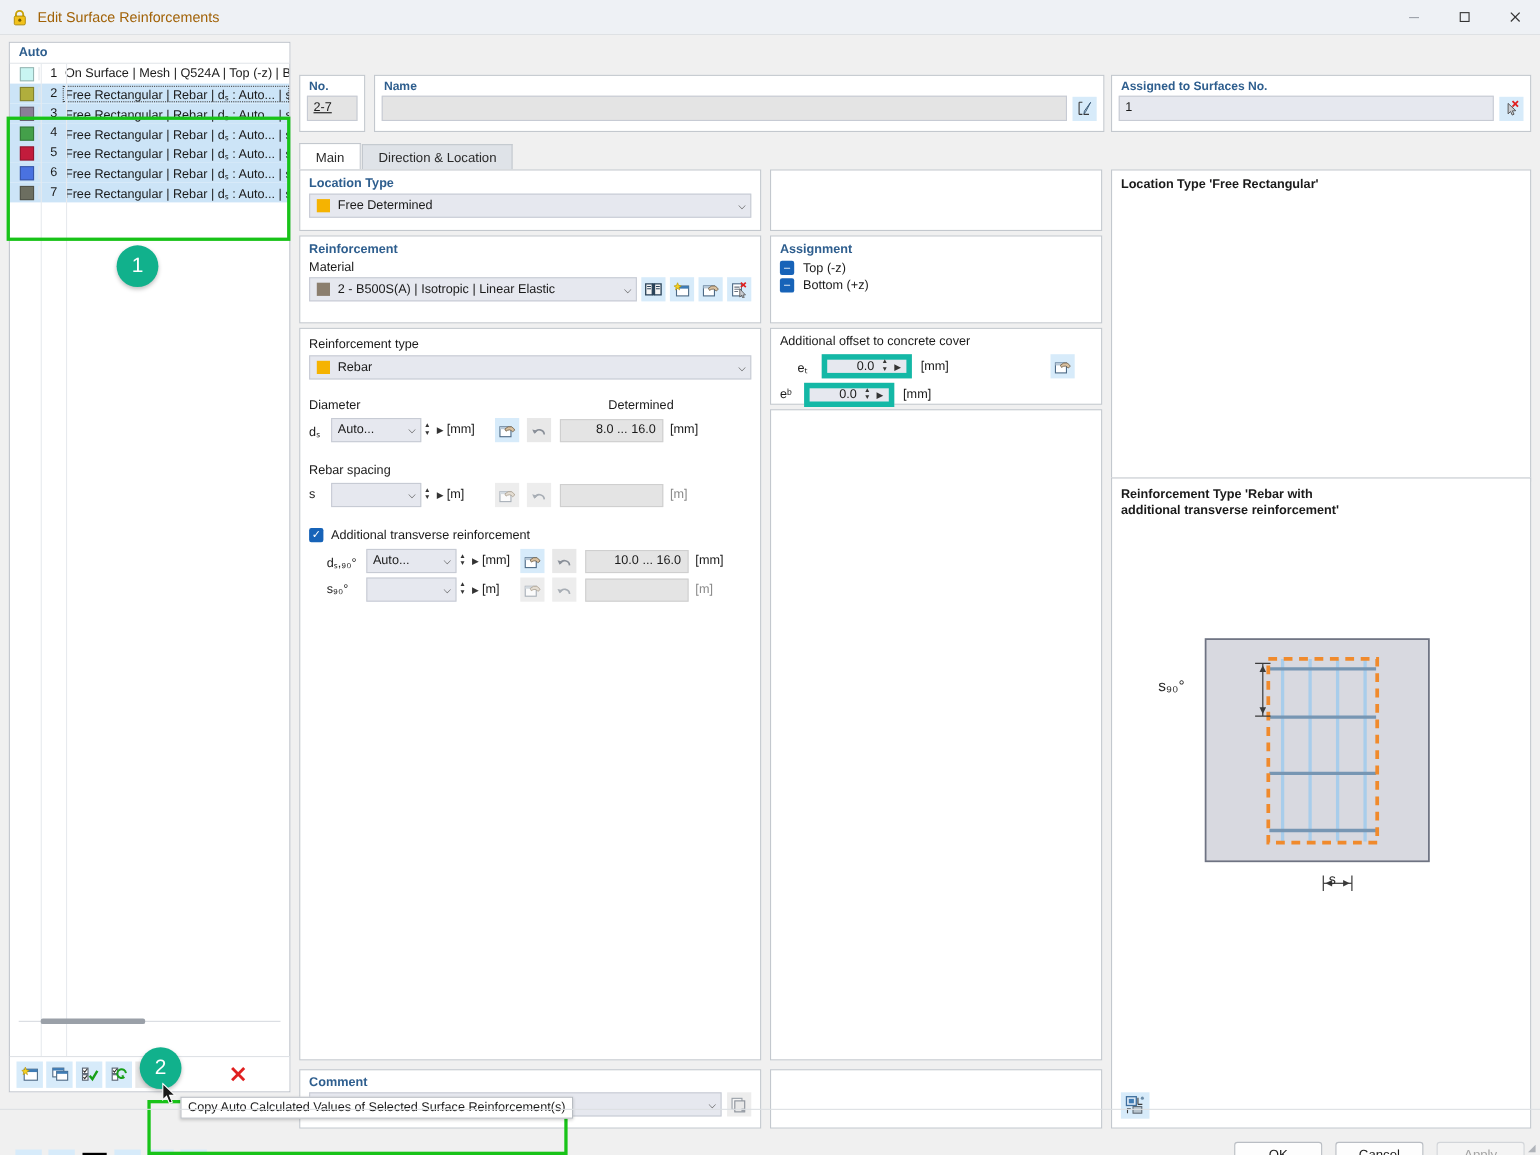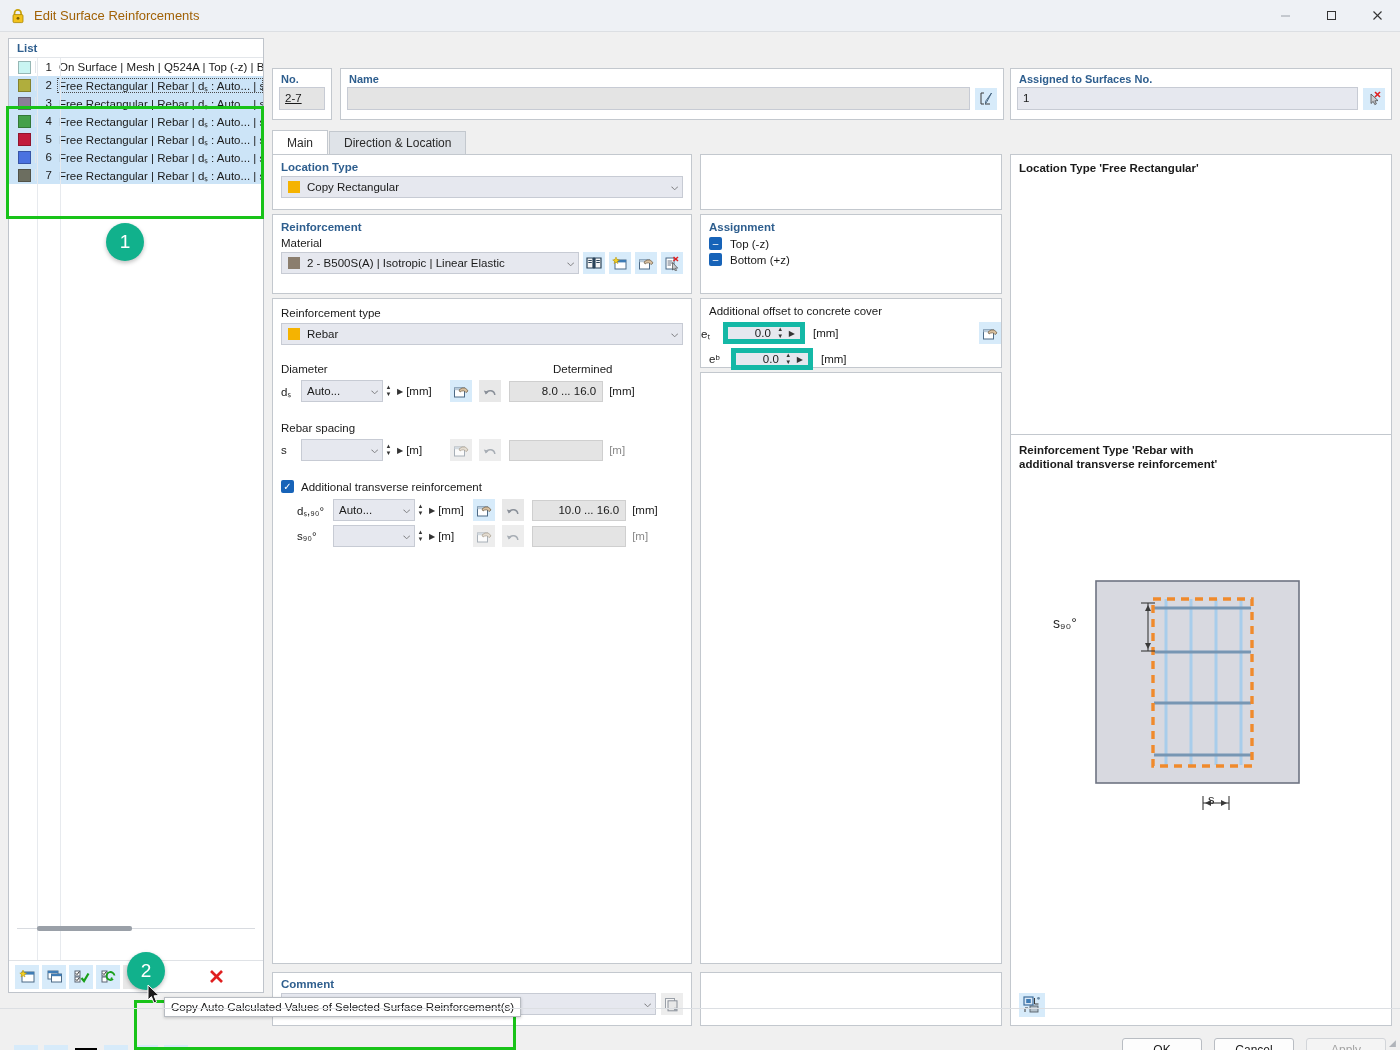--- a/index.html
+++ b/index.html
@@ -254,21 +254,21 @@
             <line x1="1.5" y1="1.5" x2="9.5" y2="9.5" stroke="#333" stroke-width="1.1"></line>
             <line x1="9.5" y1="1.5" x2="1.5" y2="9.5" stroke="#333" stroke-width="1.1"></line>
           </svg>
       </span>
     </span>
   </div>
 
   <div class="body">
 
     <div class="list-panel">
-      <div class="list-header">List</div>
+      <div class="list-header">Auto</div>
       <div class="list-body">
         <div class="list-cols"></div>
         <div class="list-cols2"></div>
 
         <div class="lrow">
           <span class="swatch" style="background:#c9f5f2"></span>
           <span class="num">1</span>
           <span class="desc">On Surface | Mesh | Q524A | Top (-z) | Bott</span>
         </div>
         <div class="lrow sel focused">
@@ -442,21 +442,21 @@
 
     <div class="tabs">
       <div class="tab active">Main</div>
       <div class="tab">Direction &amp; Location</div>
     </div>
 
     <div class="panel" style="left:272px;top:122px;width:420px;height:56px;">
       <div class="sec-title" style="padding:6px 8px 3px 8px;">Location Type</div>
       <div class="combo" style="margin:0 8px;">
         <span class="cswatch" style="background:#f5b301"></span>
-        <span class="ctext">Copy Rectangular</span>
+        <span class="ctext">Free Determined</span>
         <span class="chev">⌵</span>
       </div>
     </div>
 
     <div class="panel" style="left:272px;top:182px;width:420px;height:80px;">
       <div class="sec-title" style="padding:6px 8px 4px 8px;">Reinforcement</div>
       <div class="lbl" style="padding:0 8px 3px 8px;">Material</div>
       <div style="display:flex;align-items:center;margin:0 8px;gap:4px;">
         <div class="combo" style="flex:1 1 auto;">
           <span class="cswatch" style="background:#8b7e6e"></span>
@@ -665,21 +665,21 @@
         <span class="lbl">Top (-z)</span>
       </div>
       <div style="display:flex;align-items:center;gap:8px;padding:0 8px;">
         <span class="cbx minus">–</span>
         <span class="lbl">Bottom (+z)</span>
       </div>
     </div>
 
     <div class="panel" style="left:700px;top:266px;width:302px;height:70px;">
       <div class="lbl" style="padding:6px 8px 5px 8px;">Additional offset to concrete cover</div>
-      <div style="display:flex;align-items:center;padding:0 0;">
+      <div style="display:flex;align-items:center;padding:0 24px;">
         <span class="lbl" style="width:22px;">eₜ</span>
         <div class="num-in" style="width:82px;">
           <span class="val">0.0</span>
           <span class="spin">
               <i>▲</i>
               <i>▼</i>
             </span>
           <span class="arrowr">▶</span>
         </div>
         <span class="unit" style="margin-left:8px;">[mm]</span>

